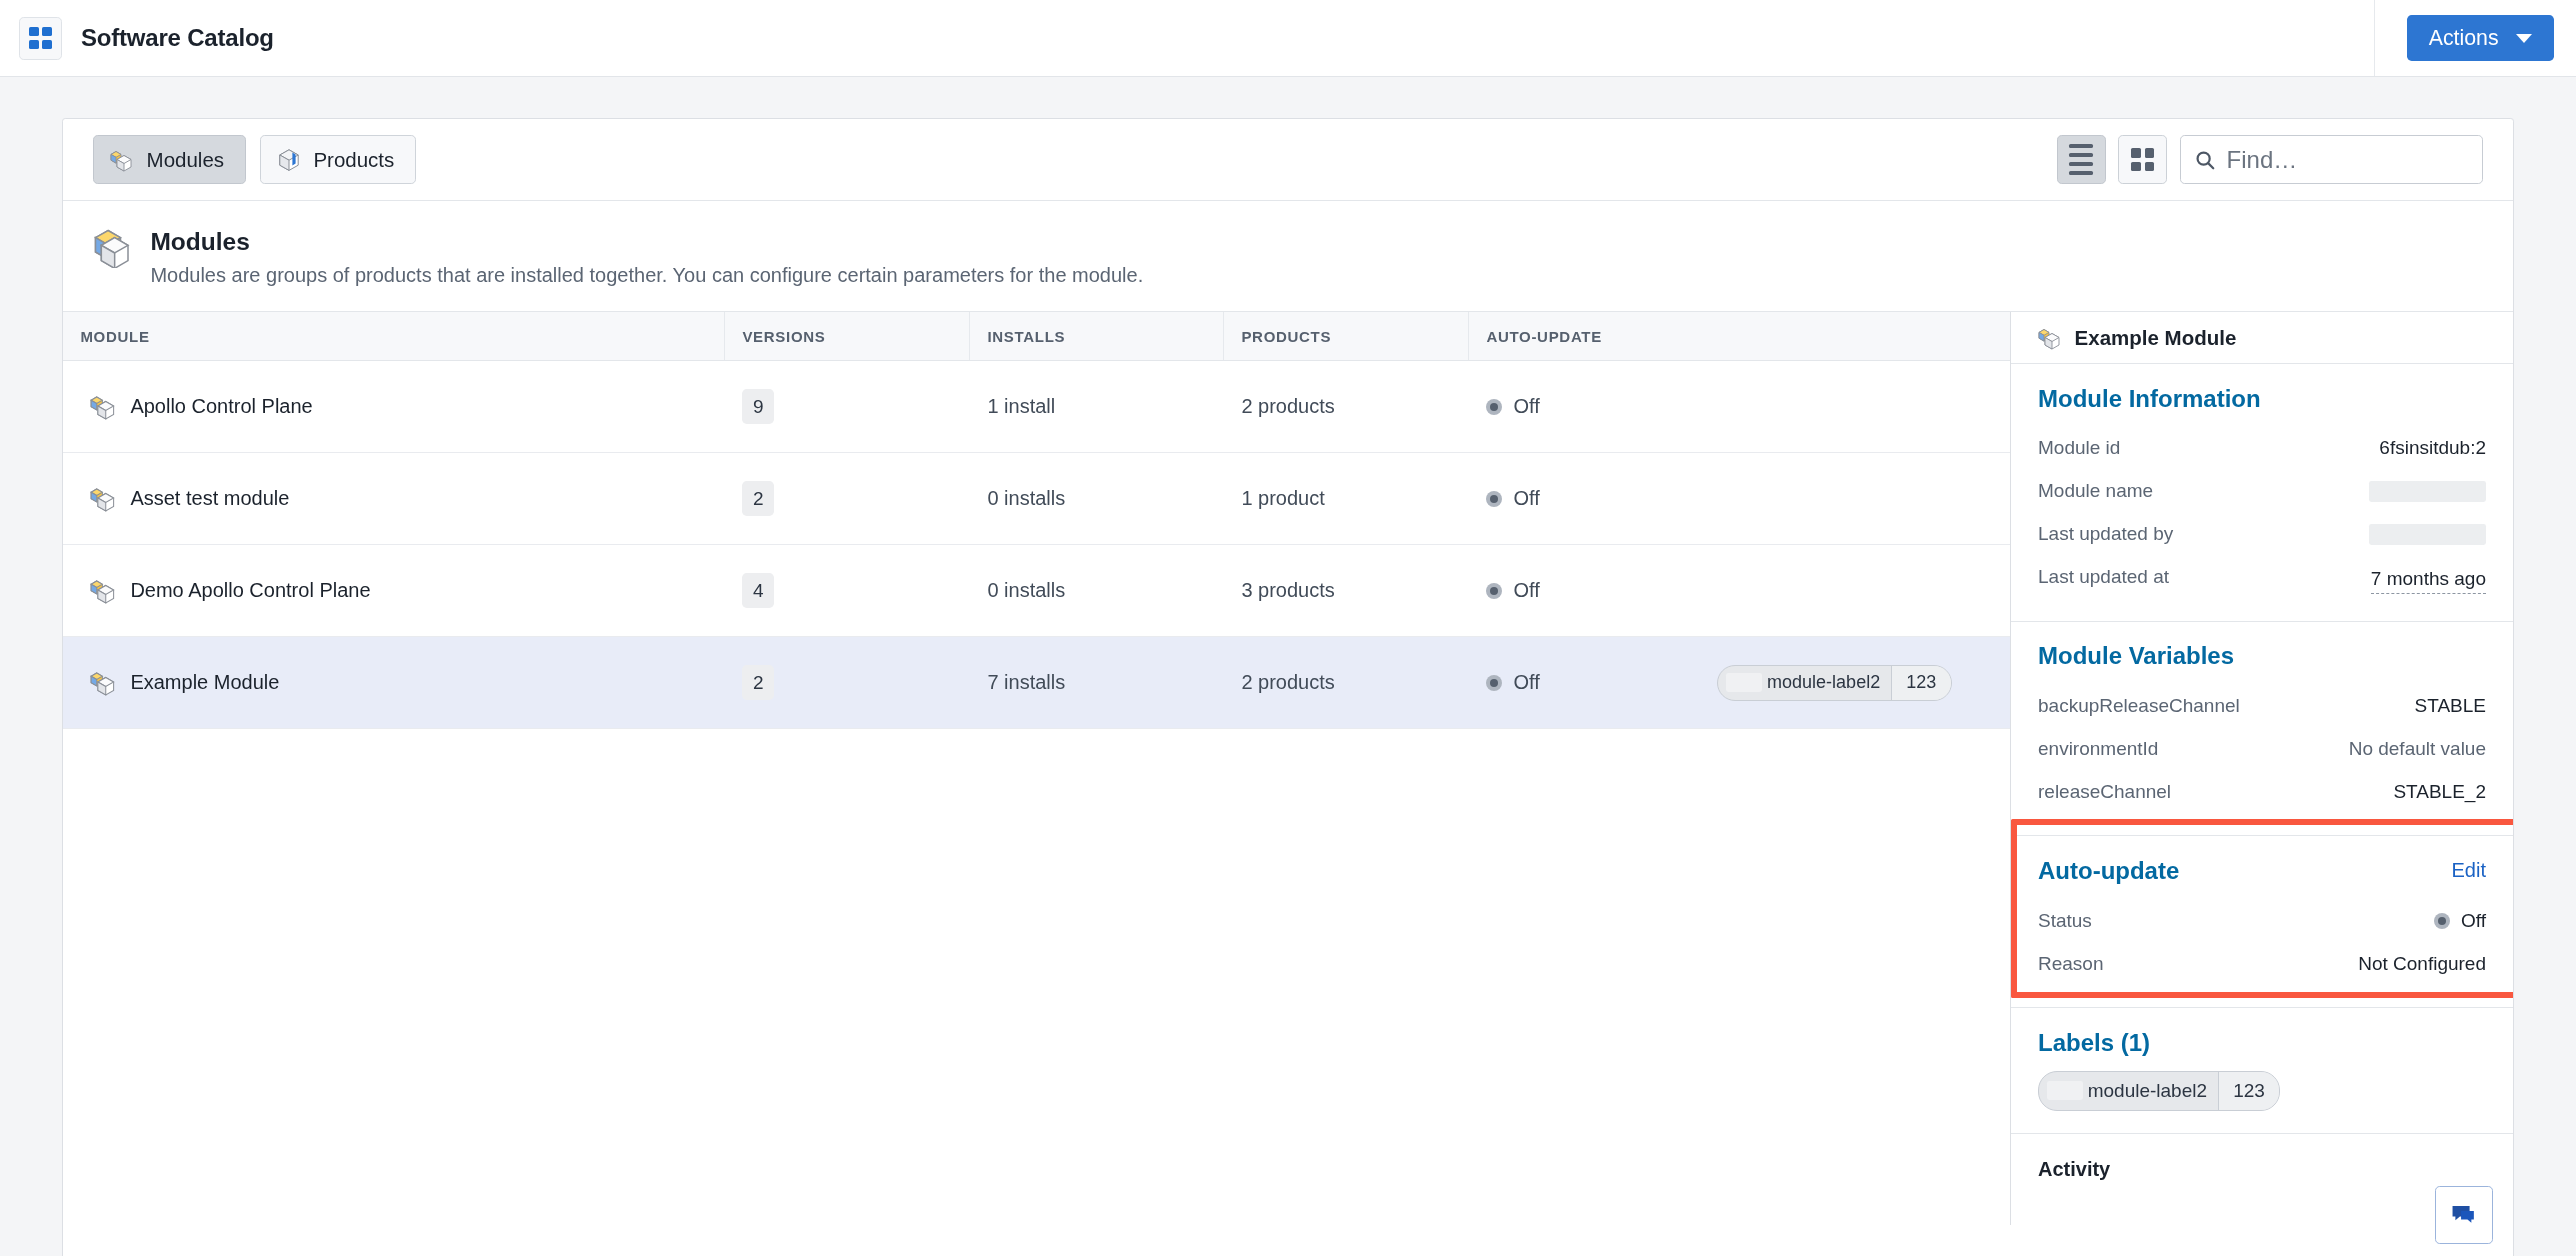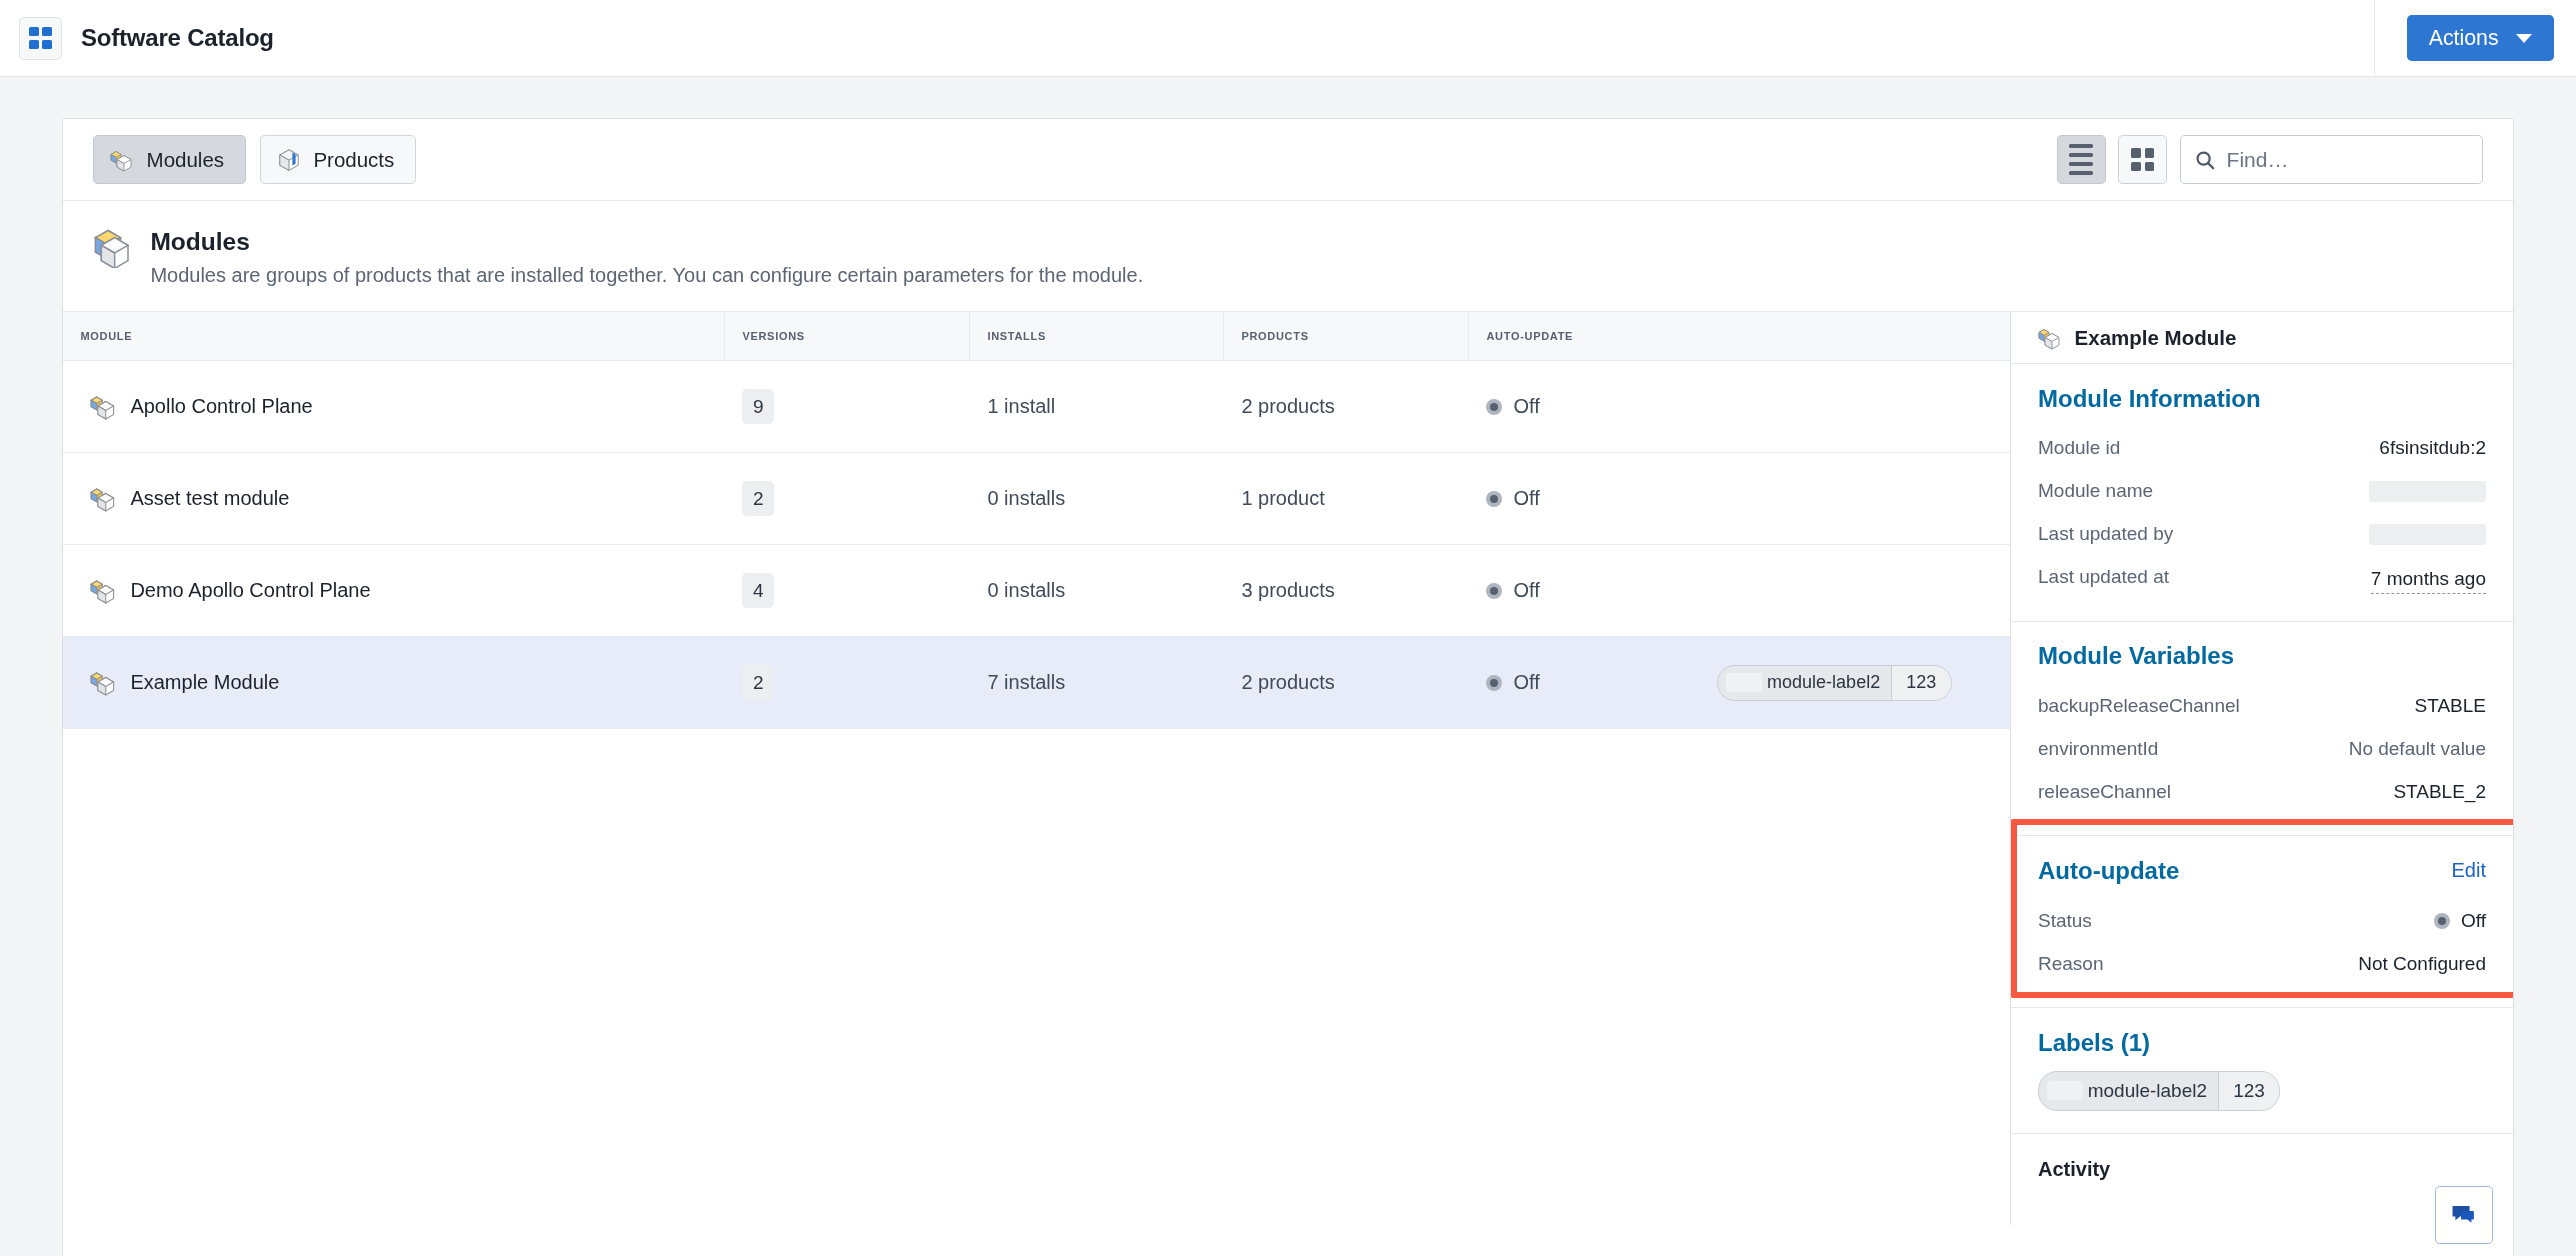--- a/index.html
+++ b/index.html
@@ -75,40 +75,40 @@
   .icon-btn.active { background: #d5d9de; border-color: #c2c7ce; }
   .list-lines { display: flex; flex-direction: column; gap: 4.7px; }
   .list-lines i { display: block; width: 24px; height: 4px; background: #56606e; border-radius: 1.6px; }
   .grid-4 { display: grid; grid-template-columns: 9.5px 9.5px; grid-template-rows: 9.5px 9.5px; gap: 4px; }
   .grid-4 i { background: #56606e; border-radius: 1.6px; display: block; }
   .search-box {
     width: 303px; height: 49px; border: 1.6px solid #c7ccd3; border-radius: 4.7px;
     background: #ffffff; display: flex; align-items: center; padding: 0 12.6px; gap: 11px;
   }
   .search-input {
-    border: none; outline: none; font-size: 21px; color: #5b6573;
+    border: none; outline: none; font-size: 24px; color: #5b6573;
     font-family: "Liberation Sans", sans-serif; width: 100%; background: transparent;
   }
   .search-input::placeholder { color: #6b7480; }
 
   
   .section-head {
     padding: 27px 30px 24px 30px; border-bottom: 1.6px solid #e3e6ea;
     display: flex; gap: 17.4px; align-items: flex-start;
   }
   .sh-text h2 { font-size: 24.5px; font-weight: bold; color: #1b222c; margin-bottom: 8px; }
   .sh-text p  { font-size: 20px; color: #5b6573; }
 
   
   .split { display: flex; height: 913px; }
   .table-wrap { flex: none; width: 1948px; border-right: 1.6px solid #dcdfe4; }
 
   .thead { display: flex; height: 49px; background: #f7f8fa; border-bottom: 1.6px solid #e3e6ea; }
   .th {
-    font-size: 11px; font-weight: bold; letter-spacing: 0.7px; color: #56606e;
+    font-size: 15px; font-weight: bold; letter-spacing: 0.7px; color: #56606e;
     display: flex; align-items: center; padding-left: 17.4px;
     border-right: 1.6px solid #e6e9ed; height: 100%;
   }
   .th:last-child { border-right: none; }
   .c-module   { width: 662px; }
   .c-versions { width: 245px; }
   .c-installs { width: 254px; }
   .c-products { width: 245px; }
   .c-auto     { width: 231px; }
   .c-labels   { flex: 1; }

